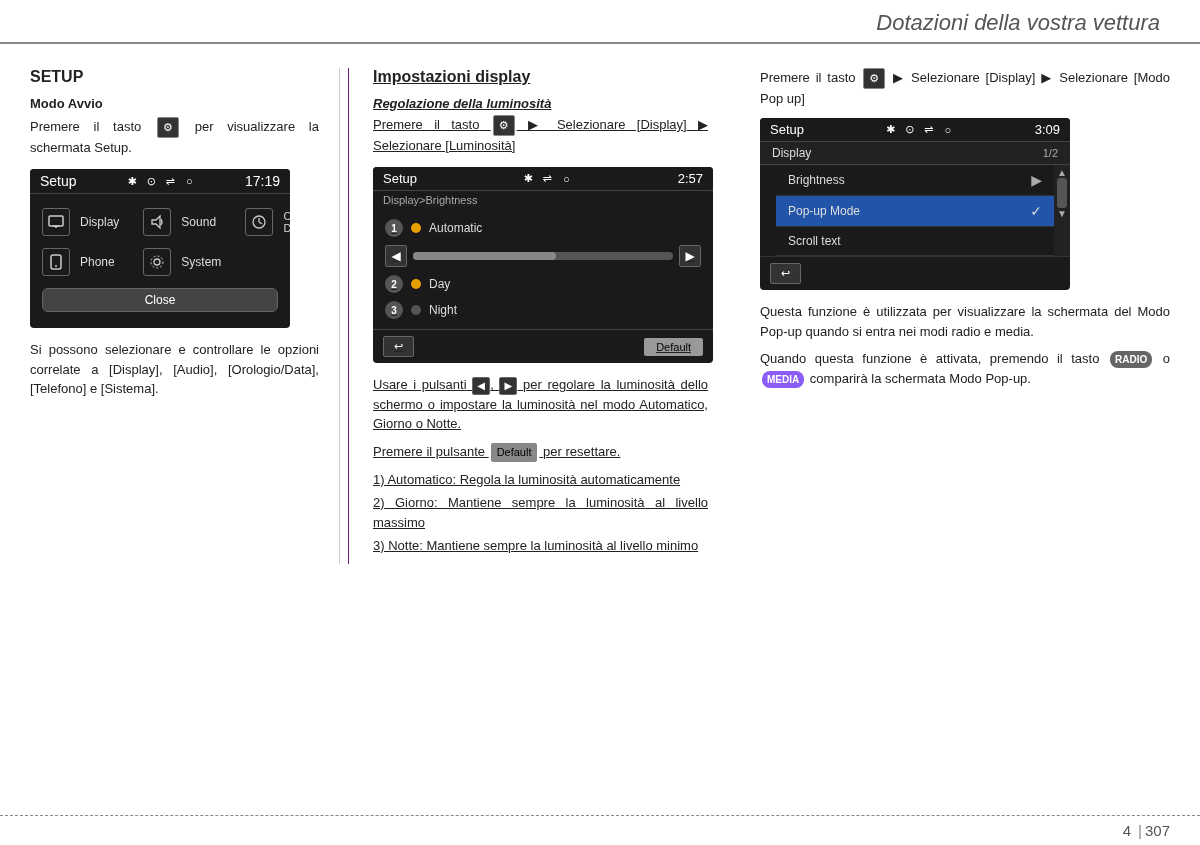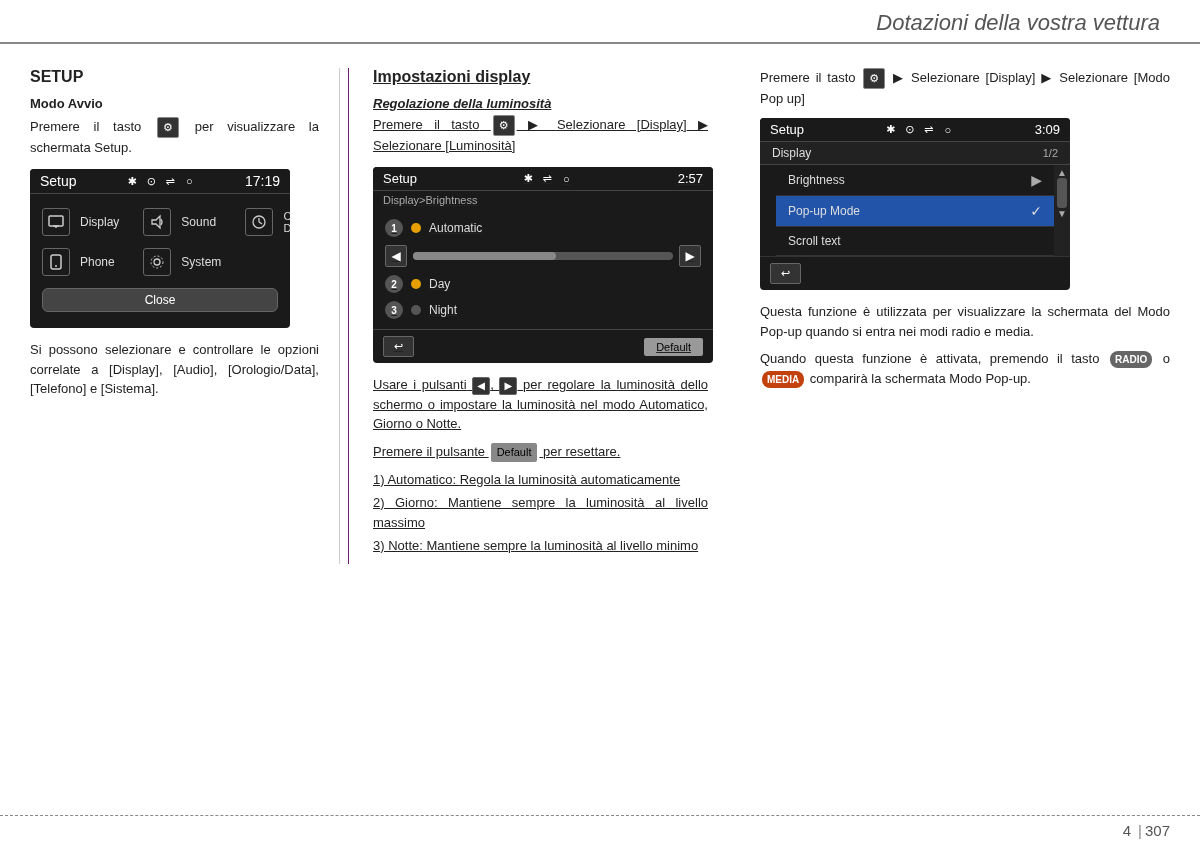--- a/index.html
+++ b/index.html
@@ -366,21 +366,21 @@
       color: #fff;
       font-size: 10px;
       padding: 1px 5px;
       border-radius: 8px;
       font-weight: bold;
       vertical-align: middle;
       margin: 0 2px;
     }
 
     .mode-badge.radio { background: #666; }
-    .mode-badge.media { background: #c2410c; }
+    .mode-badge.media { background: #8b5cf6; }
 
     
     .inline-default {
       display: inline-block;
       background: #888;
       color: #000;
       font-size: 11px;
       padding: 1px 6px;
       border-radius: 2px;
       vertical-align: middle;

